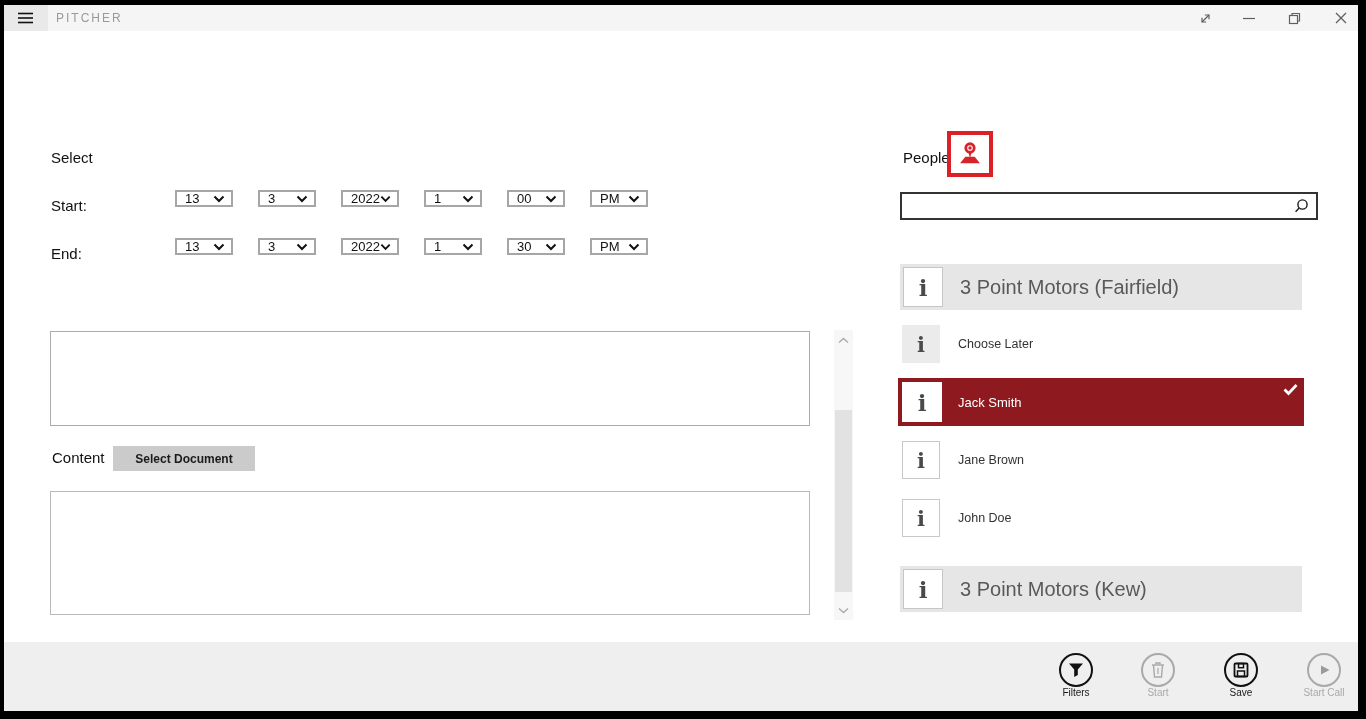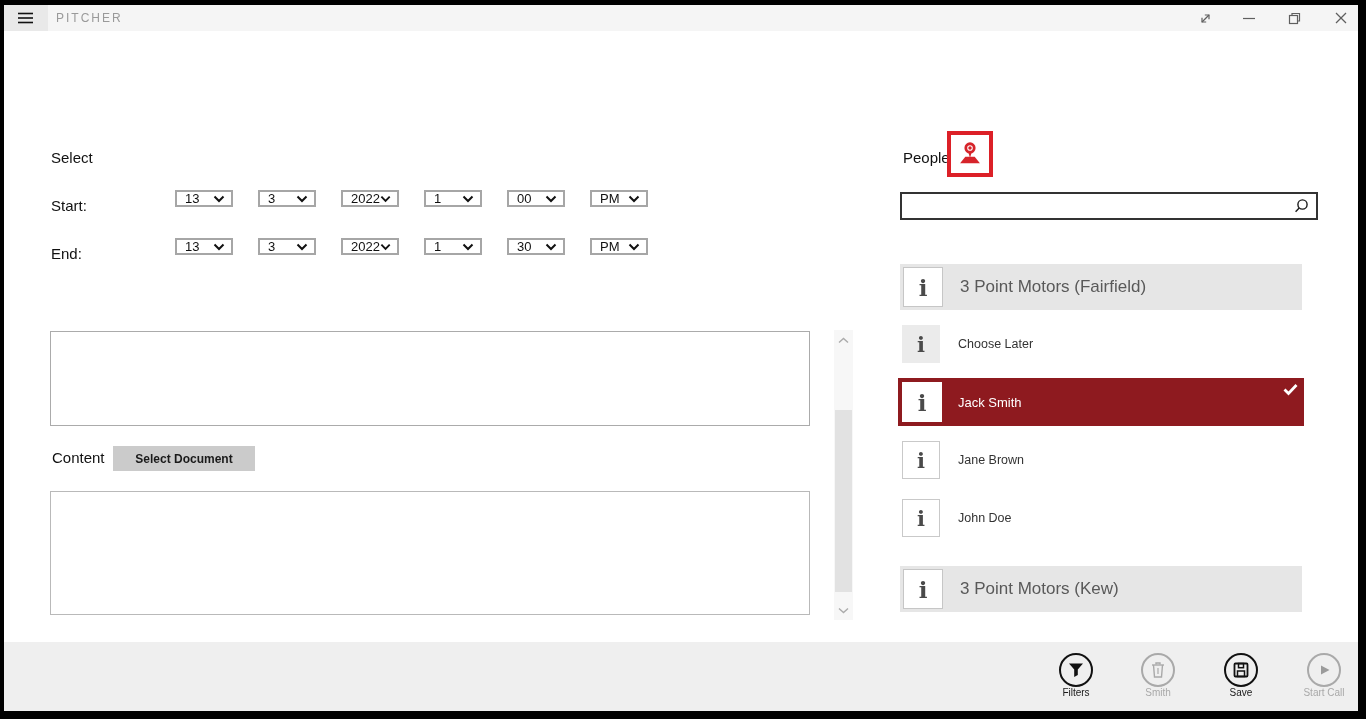--- a/index.html
+++ b/index.html
@@ -56,21 +56,21 @@
   .search-wrap { position:absolute; left:896px; top:91px; width:418px; height:28px; border:2px solid #333; background:#fff; display:flex; align-items:center; }
   .search-wrap input { flex:1; border:none; outline:none; height:100%; font-size:13px; padding:0 6px; font-family:"Liberation Sans", sans-serif; background:transparent; }
   .search-wrap .mag { margin-right:6px; display:flex; cursor:pointer; }
 
   .prow { position:absolute; display:flex; align-items:center; cursor:pointer; }
   .ibox { display:flex; align-items:center; justify-content:center; background:#fff; }
   .iglyph { font-family:"DejaVu Serif", serif; font-weight:bold; color:#4a4a4a; }
   .row-group { left:896px; width:402px; height:46px; background:#e6e6e6; }
   .row-group .ibox { width:40px; height:40px; border:1px solid #c6c6c6; margin-left:3px; }
   .row-group .iglyph { font-size:23px; }
-  .row-group .rlabel { font-size:17px; color:#595959; margin-left:17px; }
+  .row-group .rlabel { font-size:20px; color:#595959; margin-left:17px; }
   .row-person { left:898px; width:400px; height:44px; background:#fff; }
   .row-person .ibox { width:38px; height:38px; border:1px solid #c9c9c9; }
   .row-person .ibox.flat { border:none; background:#ebebeb; }
   .row-person .iglyph { font-size:21px; }
   .row-person .rlabel { font-size:12.5px; color:#333; margin-left:18px; }
   .row-selected { left:894px; width:406px; height:48px; background:#8e1a1f; }
   .row-selected .ibox { width:40px; height:40px; margin-left:4px; }
   .row-selected .iglyph { font-size:23px; }
   .row-selected .rlabel { font-size:13px; color:#fff; margin-left:16px; }
   .row-selected .chk { position:absolute; right:6px; top:4px; }
@@ -303,21 +303,21 @@
     </div>
     <div class="bb-btn bb-delete disabled">
       <span class="circ">
         <svg width="20" height="20" viewBox="0 0 20 20">
           <path d="M8,4.5 V3 H12 V4.5" fill="none" stroke="#a9a9a9" stroke-width="1.4"></path>
           <line x1="4" y1="5" x2="16" y2="5" stroke="#a9a9a9" stroke-width="1.4"></line>
           <path d="M5.5,5 L6.5,17 H13.5 L14.5,5" fill="none" stroke="#a9a9a9" stroke-width="1.4"></path>
           <line x1="10" y1="8" x2="10" y2="14" stroke="#a9a9a9" stroke-width="1.2"></line>
         </svg>
       </span>
-      <span class="lbl">Smith</span>
+      <span class="lbl">Start</span>
     </div>
     <div class="bb-btn bb-save">
       <span class="circ">
         <svg width="20" height="20" viewBox="0 0 20 20">
           <rect x="3.5" y="3.5" width="13" height="13" rx="1" fill="none" stroke="#111" stroke-width="1.8"></rect>
           <rect x="7.5" y="3.5" width="5" height="4.2" fill="none" stroke="#111" stroke-width="1.5"></rect>
           <rect x="6.5" y="11" width="7" height="5.5" fill="none" stroke="#111" stroke-width="1.5"></rect>
         </svg>
       </span>
       <span class="lbl">Save</span>

